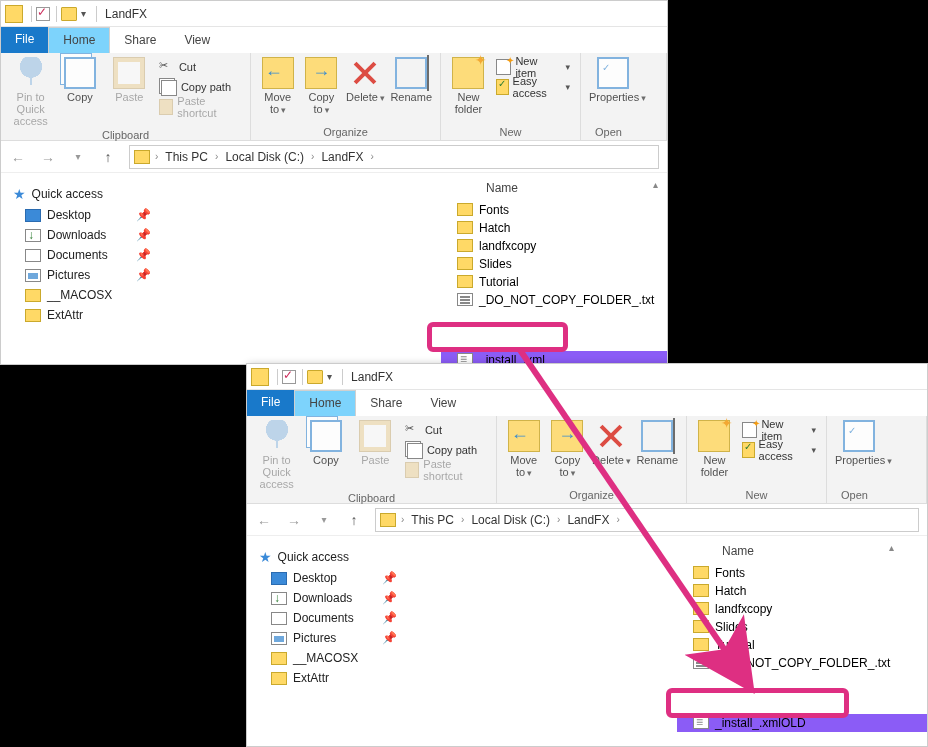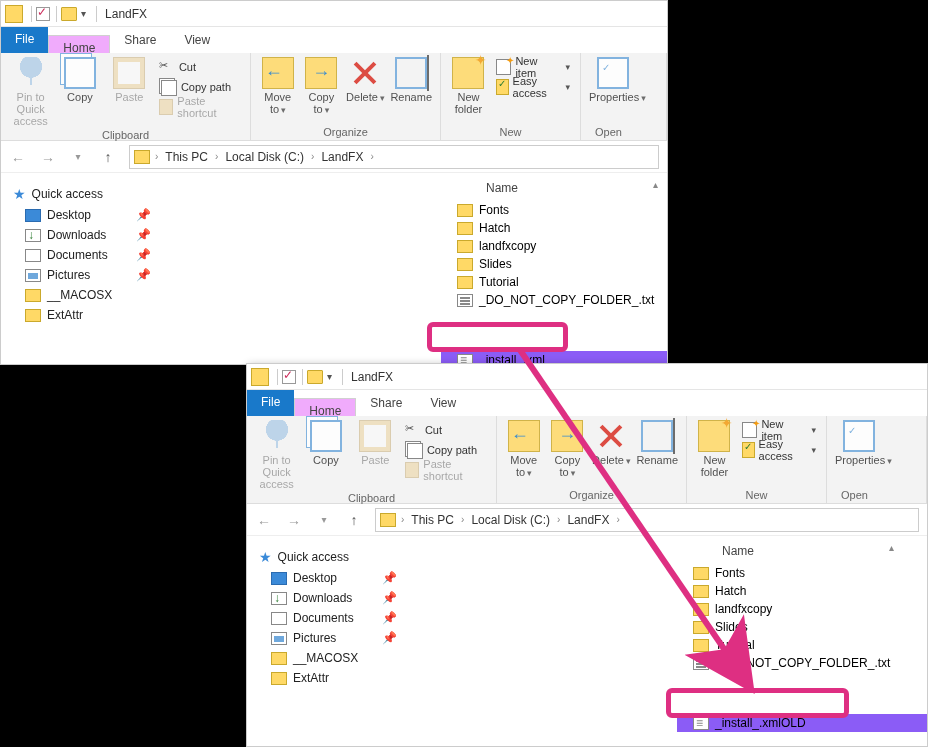--- a/index.html
+++ b/index.html
@@ -36,21 +36,21 @@
   .tb-title { color:#333; font-size:12px; padding-left:4px; }
   
   .tabsrow { height: 26px; display:flex; align-items:stretch; background:#fff; }
   .tab-file {
     background:#1979ca; color:#fff; padding:5px 14px 0 14px; font-size:12px;
   }
   .tab {
     padding:5px 14px 0 14px; font-size:12px; color:#444; background:#fff; border-top:1px solid transparent;
   }
   .tab.active {
-    background:#f0abfc; border:1px solid #d0d0d0; border-bottom:none;margin-top:8px;
+    background:#7dd3fc; border:1px solid #d0d0d0; border-bottom:none;
   }
   
   .ribbon {
     background:#f3f3f3; display:flex; height:88px; border-bottom:1px solid #ddd;
   }
   .rgroup {
     border-right:1px solid #ddd; padding:4px 8px 2px 8px; display:flex; flex-direction:column; justify-content:space-between;
   }
   .rgroup-body { display:flex; align-items:flex-start; gap:6px; }
   .rgroup-label { text-align:center; font-size:11px; color:#666; padding-top:2px; }
@@ -110,21 +110,21 @@
   .nav-ico.dl{background:#fff;position:relative;}
   .nav-ico.dl::after{content:"↓";position:absolute;left:2px;top:-2px;color:#2e7d32;font-size:12px;}
   .nav-ico.doc{background:#fff;}
   .nav-ico.pic{background:#fff;position:relative;}
   .nav-ico.pic::after{content:"";position:absolute;left:2px;top:3px;width:10px;height:6px;background:#6fa8dc;}
   .pin { color:#888; font-size:12px; margin-left:auto; margin-right:30px; }
   .filepane { flex:1; padding:6px 0; }
   .filehdr { display:flex; font-size:12px; color:#444; padding:2px 0 6px 16px; }
   .hcol { width:180px; position:relative;margin-left:29px; }
   .hcol .sort { position:absolute; right:8px; top:-2px; color:#888; font-size:10px; }
-  .filerow { display:flex; align-items:center; gap:6px; padding:2px 0 2px 16px; }
+  .filerow { display:flex; gap:6px; padding:2px 0 2px 16px; }
   .filerow.sel { background:#8b5cf6;margin-top:42px; }
   .f-ico { width:16px; height:13px; }
   .f-ico.folder{background:#ffd966;border:1px solid #caa92c;}
   .f-ico.file{background:#fff;border:1px solid #888;position:relative;}
   .f-ico.file::after{content:"";position:absolute;left:2px;top:2px;right:2px;height:2px;background:#888;box-shadow:0 3px 0 #888,0 6px 0 #888;}
   .f-ico.xml{background:#fff;border:1px solid #888;position:relative;}
   .f-ico.xml::after{content:"≡";position:absolute;left:2px;top:-2px;color:#888;font-size:12px;}
   
   .hl {
     position:absolute; border:5px solid #de2f82; border-radius:6px; pointer-events:none;

